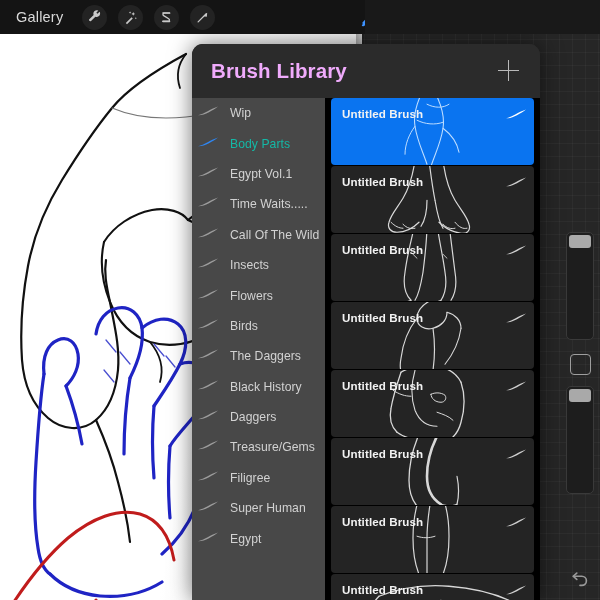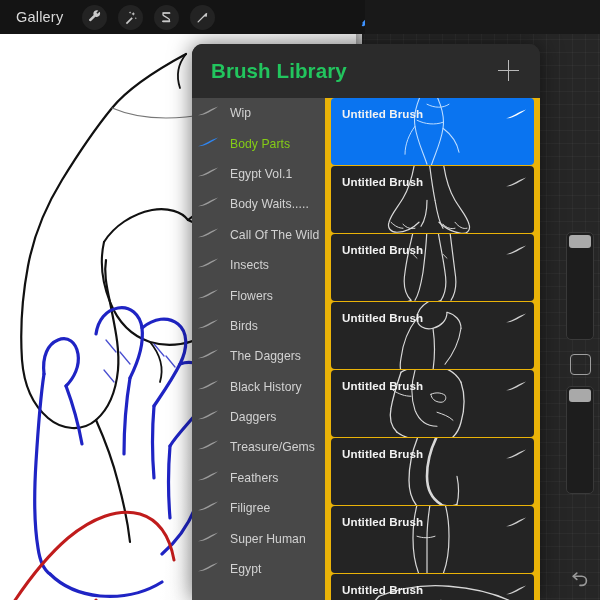--- a/index.html
+++ b/index.html
@@ -74,21 +74,21 @@
     overflow:hidden;
     box-shadow:0 0 22px rgba(0,0,0,.55);
     z-index:15;
   }
   #panel-head{
     position:relative;height:54px;width:100%;
     background:#2b2b2b;
     display:flex;align-items:center;
   }
   #panel-title{
-    color:#22c55e;font-size:20.5px;font-weight:bold;margin-left:19px;letter-spacing:.1px;
+    color:#f0abfc;font-size:20.5px;font-weight:bold;margin-left:19px;letter-spacing:.1px;
   }
   #add-brush{
     margin-left:auto;margin-right:20px;width:22px;height:22px;position:relative;
   }
   #add-brush:before,#add-brush:after{
     content:"";position:absolute;background:#b9b9b9;
   }
   #add-brush:before{left:0;top:10px;width:21px;height:1.4px;}
   #add-brush:after{top:0;left:10px;height:21px;width:1.4px;}
 
@@ -99,26 +99,26 @@
   
   #sets{
     width:133px;height:100%;background:#484848;overflow:hidden;position:relative;
   }
   .set-row{
     height:30.4px;display:flex;align-items:center;padding-left:5px;box-sizing:border-box;
   }
   .set-label{
     color:#d2d2d2;font-size:12.2px;margin-left:11px;white-space:nowrap;letter-spacing:.05px;
   }
-  .set-row.active .set-label{color:#84cc16;}
+  .set-row.active .set-label{color:#14b8a6;}
   .swish{width:22px;height:13px;flex:none;}
 
   
   #brushes{
-    width:215px;height:100%;background:#eab308;overflow:hidden;position:relative;text-align:right;
+    width:215px;height:100%;background:#000000;overflow:hidden;position:relative;text-align:right;
   }
   .brush-row{
     position:relative;height:66.5px;width:203px;margin:0 6px 1.5px 6px;
     background:#242424;border-radius:4px;overflow:hidden;
   }
   .brush-row.selected{background:#0a74f0;}
   .brush-name{
     position:absolute;left:11px;top:9px;
     color:#f2f2f2;font-size:11.6px;font-weight:bold;z-index:3;letter-spacing:.1px;
   }
@@ -334,21 +334,21 @@
           <div class="set-row">
             <span><svg class="swish" width="22" height="13" viewBox="0 0 30 16">
                 <path fill="#9d9d9d" d="M1.5 13.2c4-1.2 8.4-3.2 13-5.6C19.4 5 24.2 2.6 28.6 1.2 c-3.3 2.6-7.6 5.4-12.3 7.8C11.3 11.6 6 13.4 1.5 13.2z"></path>
               </svg></span>
             <span class="set-label">Egypt Vol.1</span>
           </div>
           <div class="set-row">
             <span><svg class="swish" width="22" height="13" viewBox="0 0 30 16">
                 <path fill="#9d9d9d" d="M1.5 13.2c4-1.2 8.4-3.2 13-5.6C19.4 5 24.2 2.6 28.6 1.2 c-3.3 2.6-7.6 5.4-12.3 7.8C11.3 11.6 6 13.4 1.5 13.2z"></path>
               </svg></span>
-            <span class="set-label">Body Waits.....</span>
+            <span class="set-label">Time Waits.....</span>
           </div>
           <div class="set-row">
             <span><svg class="swish" width="22" height="13" viewBox="0 0 30 16">
                 <path fill="#9d9d9d" d="M1.5 13.2c4-1.2 8.4-3.2 13-5.6C19.4 5 24.2 2.6 28.6 1.2 c-3.3 2.6-7.6 5.4-12.3 7.8C11.3 11.6 6 13.4 1.5 13.2z"></path>
               </svg></span>
             <span class="set-label">Call Of The Wild</span>
           </div>
           <div class="set-row">
             <span><svg class="swish" width="22" height="13" viewBox="0 0 30 16">
                 <path fill="#9d9d9d" d="M1.5 13.2c4-1.2 8.4-3.2 13-5.6C19.4 5 24.2 2.6 28.6 1.2 c-3.3 2.6-7.6 5.4-12.3 7.8C11.3 11.6 6 13.4 1.5 13.2z"></path>
@@ -383,26 +383,20 @@
             <span><svg class="swish" width="22" height="13" viewBox="0 0 30 16">
                 <path fill="#9d9d9d" d="M1.5 13.2c4-1.2 8.4-3.2 13-5.6C19.4 5 24.2 2.6 28.6 1.2 c-3.3 2.6-7.6 5.4-12.3 7.8C11.3 11.6 6 13.4 1.5 13.2z"></path>
               </svg></span>
             <span class="set-label">Daggers</span>
           </div>
           <div class="set-row">
             <span><svg class="swish" width="22" height="13" viewBox="0 0 30 16">
                 <path fill="#9d9d9d" d="M1.5 13.2c4-1.2 8.4-3.2 13-5.6C19.4 5 24.2 2.6 28.6 1.2 c-3.3 2.6-7.6 5.4-12.3 7.8C11.3 11.6 6 13.4 1.5 13.2z"></path>
               </svg></span>
             <span class="set-label">Treasure/Gems</span>
-          </div>
-          <div class="set-row">
-            <span><svg class="swish" width="22" height="13" viewBox="0 0 30 16">
-                <path fill="#9d9d9d" d="M1.5 13.2c4-1.2 8.4-3.2 13-5.6C19.4 5 24.2 2.6 28.6 1.2 c-3.3 2.6-7.6 5.4-12.3 7.8C11.3 11.6 6 13.4 1.5 13.2z"></path>
-              </svg></span>
-            <span class="set-label">Feathers</span>
           </div>
           <div class="set-row">
             <span><svg class="swish" width="22" height="13" viewBox="0 0 30 16">
                 <path fill="#9d9d9d" d="M1.5 13.2c4-1.2 8.4-3.2 13-5.6C19.4 5 24.2 2.6 28.6 1.2 c-3.3 2.6-7.6 5.4-12.3 7.8C11.3 11.6 6 13.4 1.5 13.2z"></path>
               </svg></span>
             <span class="set-label">Filigree</span>
           </div>
           <div class="set-row">
             <span><svg class="swish" width="22" height="13" viewBox="0 0 30 16">
                 <path fill="#9d9d9d" d="M1.5 13.2c4-1.2 8.4-3.2 13-5.6C19.4 5 24.2 2.6 28.6 1.2 c-3.3 2.6-7.6 5.4-12.3 7.8C11.3 11.6 6 13.4 1.5 13.2z"></path>

